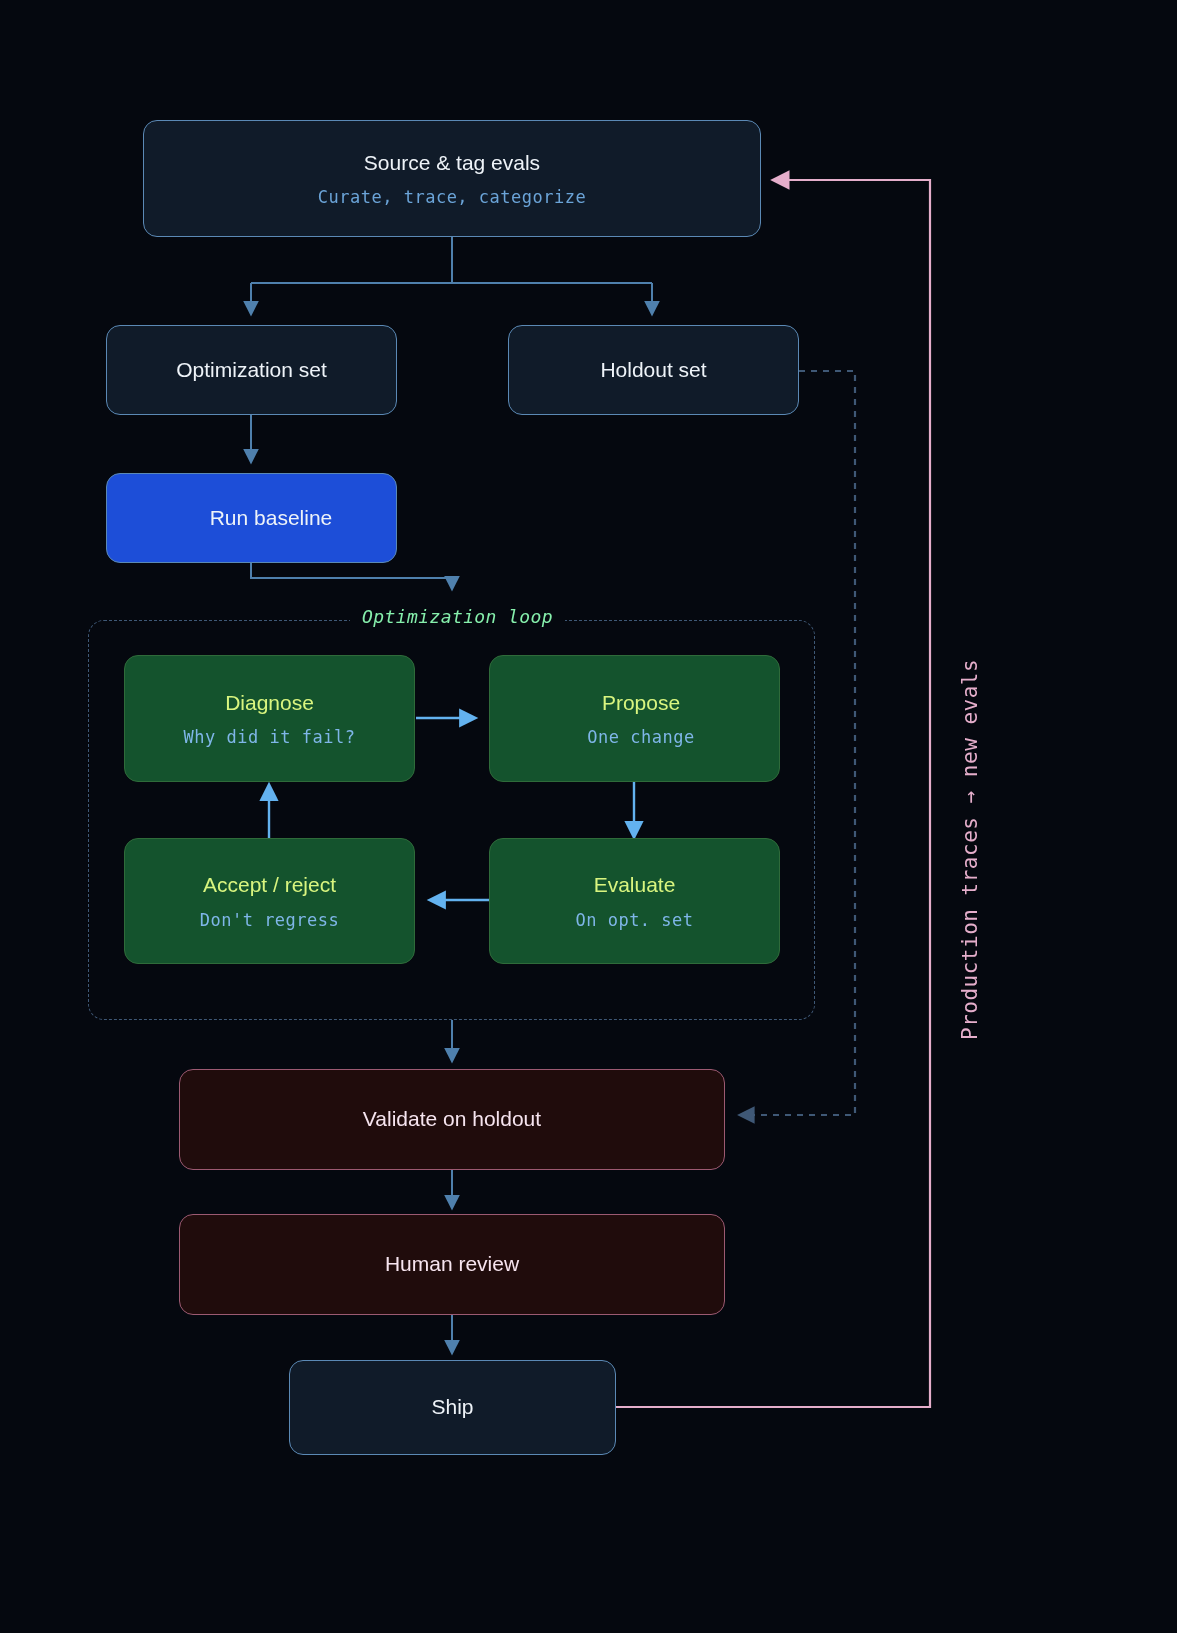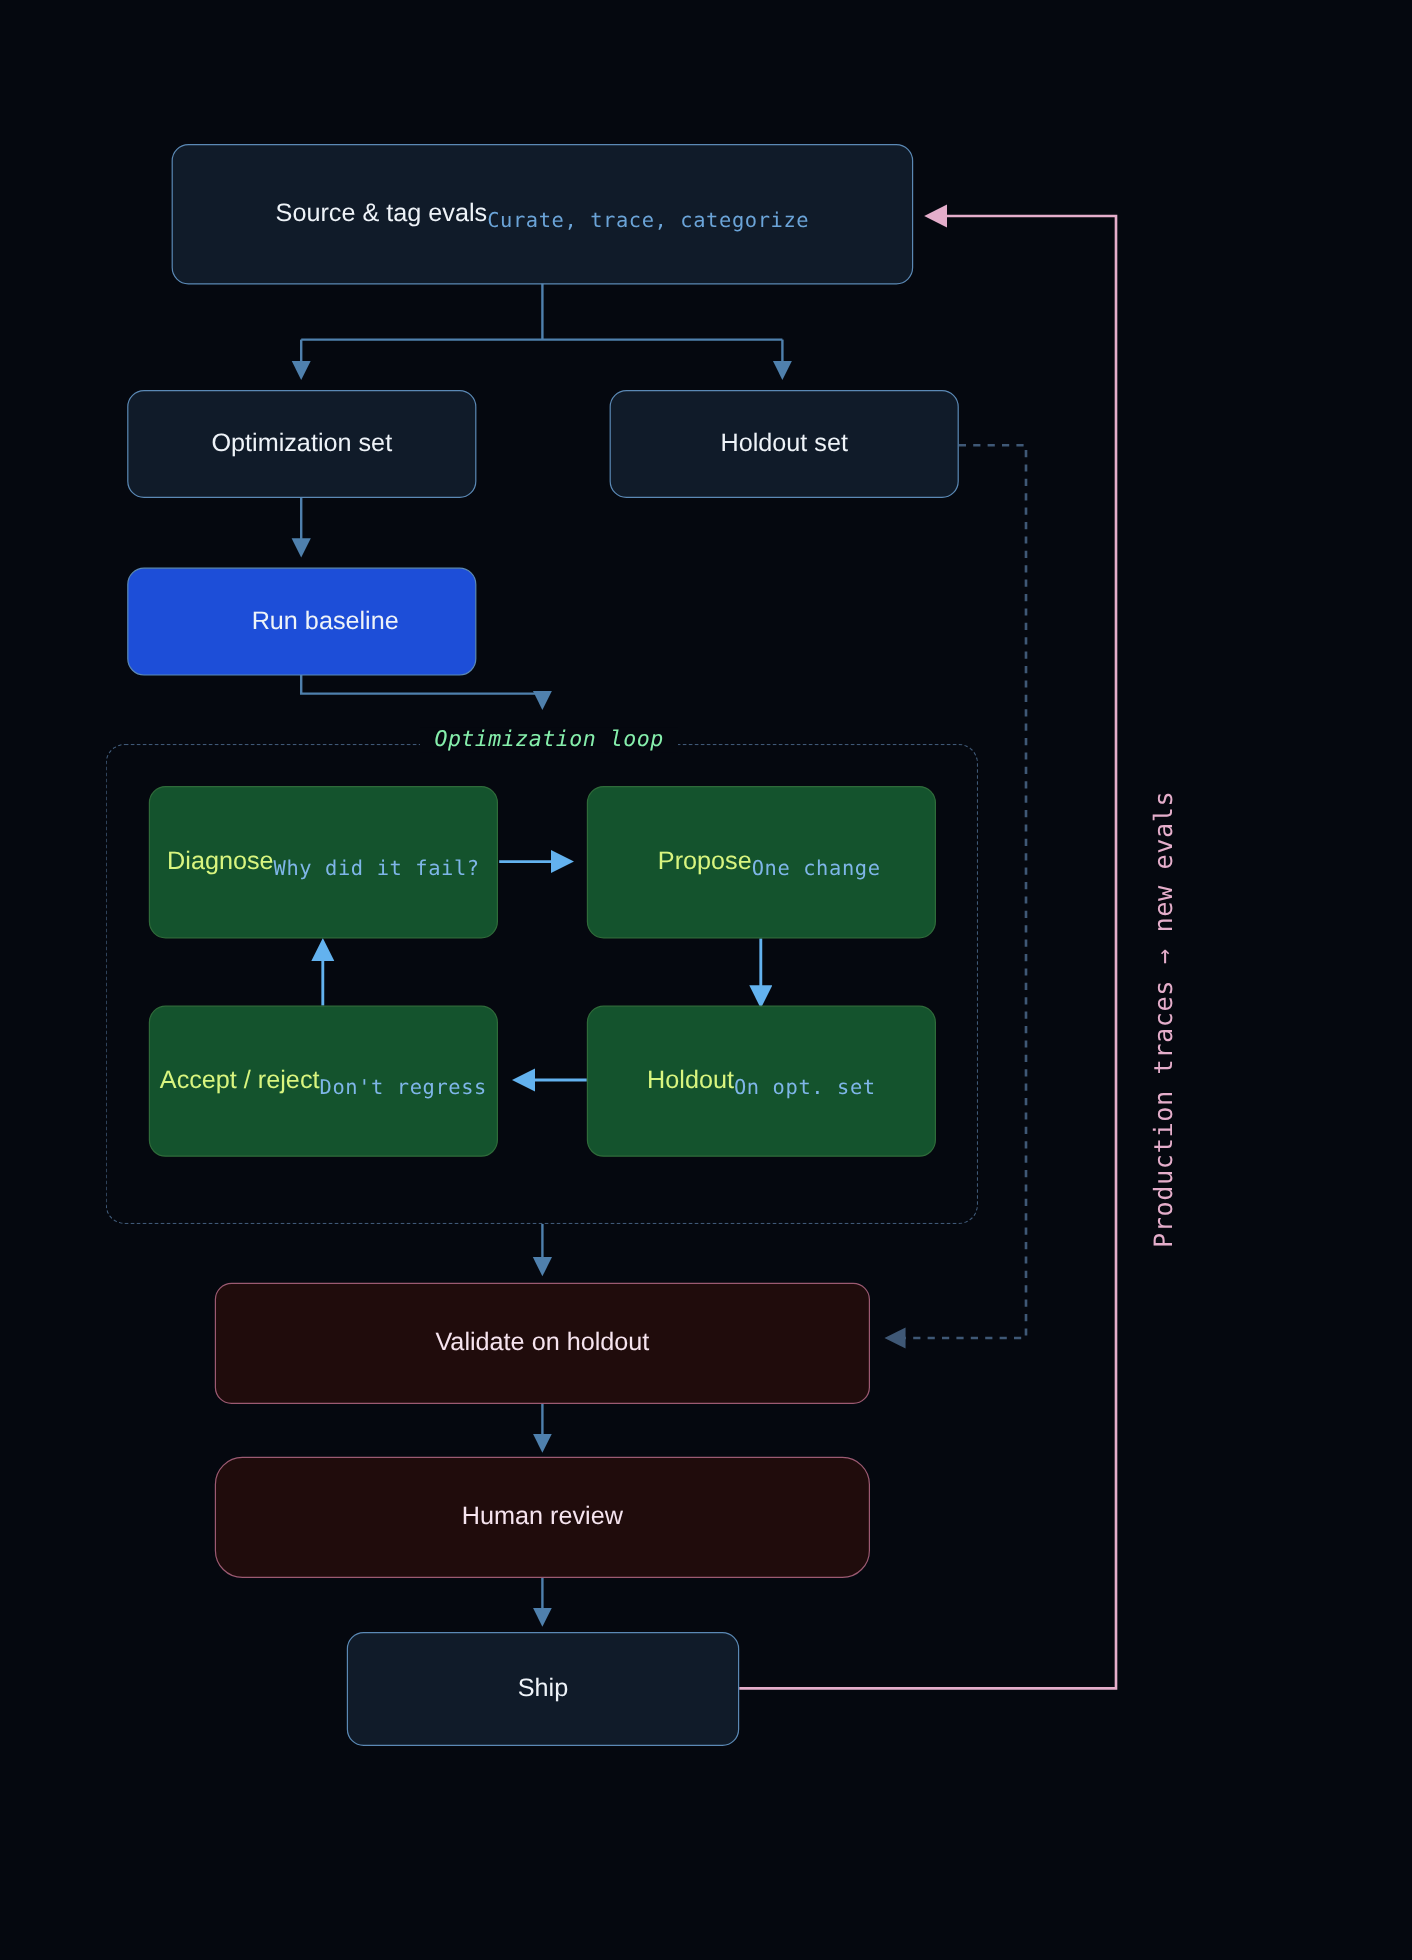--- a/index.html
+++ b/index.html
@@ -38,21 +38,21 @@
     text-align: center;
     font-size: 30px;
     letter-spacing: .2px;
     color: #f2f5f8;
   }
   .node {
     position: absolute;
     box-sizing: border-box;
     border-radius: 14px;
     display: flex;
-    flex-direction: row;
+    flex-direction: column;
     align-items: center;
     justify-content: center;
     text-align: center;
   }
   .node .lbl {
     font-size: 21px;
     line-height: 1.25;
   }
   .node .sub {
     font-family: "DejaVu Sans Mono", "Liberation Mono", monospace;
@@ -196,34 +196,34 @@
     <div class="lbl">Diagnose</div>
     <div class="sub">Why did it fail?</div>
   </div>
 
   <div class="node n-green" style="left:489px; top:655px; width:291px; height:127px;padding-left:13px;">
     <div class="lbl">Propose</div>
     <div class="sub">One change</div>
   </div>
 
   <div class="node n-green" style="left:489px; top:838px; width:291px; height:126px;">
-    <div class="lbl">Holdout</div>
+    <div class="lbl">Evaluate</div>
     <div class="sub">On opt. set</div>
   </div>
 
   <div class="node n-green" style="left:124px; top:838px; width:291px; height:126px;">
     <div class="lbl">Accept / reject</div>
     <div class="sub">Don't regress</div>
   </div>
 
   <div class="node n-red" style="left:179px; top:1069px; width:546px; height:101px;">
     <div class="lbl">Validate on holdout</div>
   </div>
 
-  <div class="node n-red" style="left:179px; top:1214px; width:546px; height:101px;border-radius:23px;">
+  <div class="node n-red" style="left:179px; top:1214px; width:546px; height:101px;">
     <div class="lbl">Human review</div>
   </div>
 
   <div class="node n-blue" style="left:289px; top:1360px; width:327px; height:95px;">
     <div class="lbl">Ship</div>
   </div>
 
   <div class="side-label" style="left:958px; top:1040px;">Production traces → new evals</div>
 
 </div>

